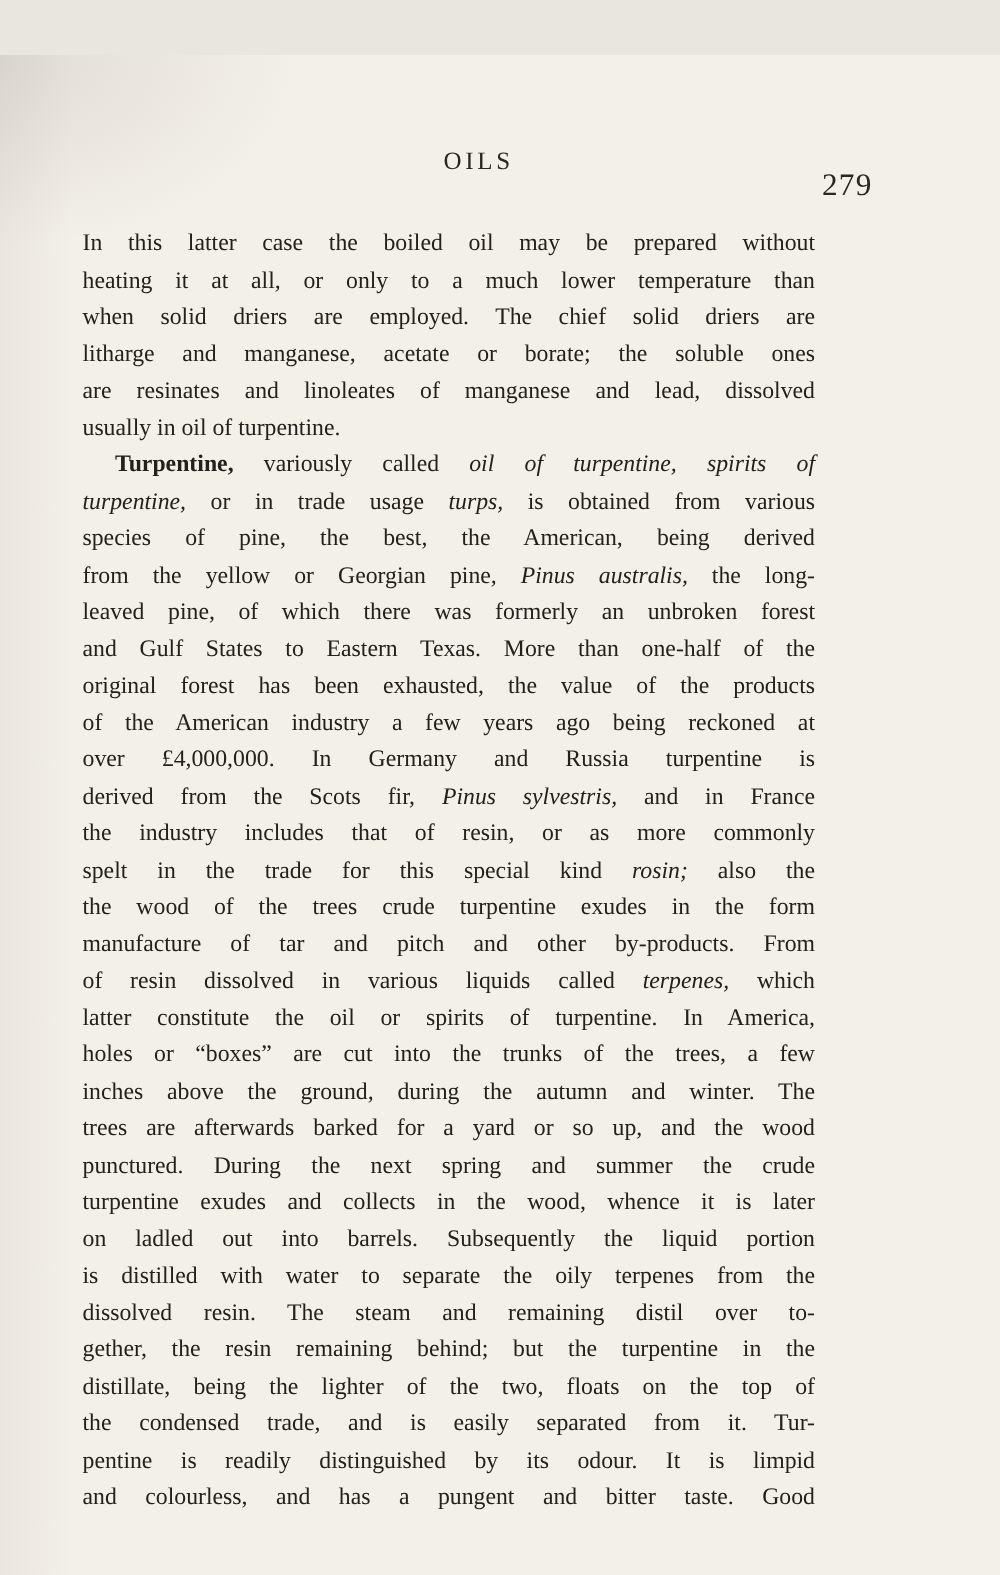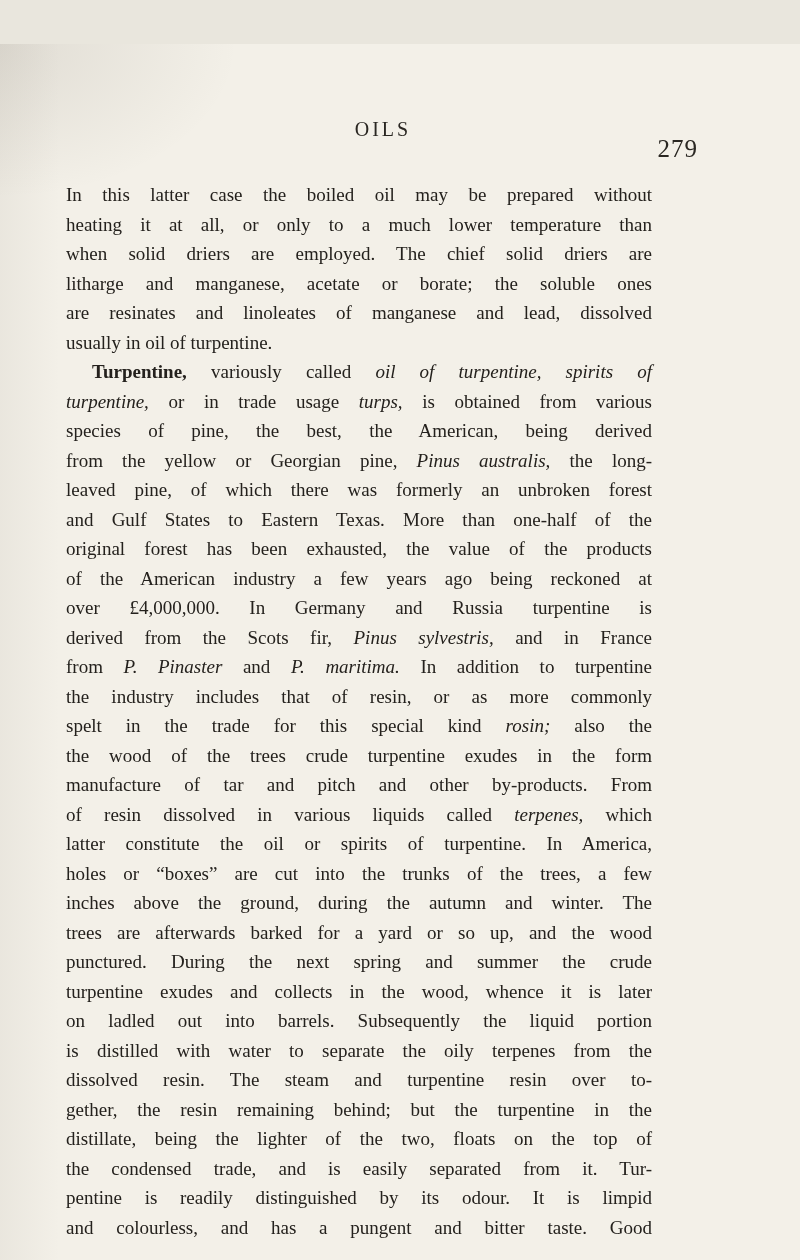--- a/index.html
+++ b/index.html
@@ -82,34 +82,33 @@
       <div class="line fill indent"><span class="bd">Turpentine,</span><span> variously called </span><span class="it">oil of turpentine, spirits of</span></div>
       <div class="line fill"><span class="it">turpentine,</span><span> or in trade usage </span><span class="it">turps,</span><span> is obtained from various</span></div>
       <div class="line fill"><span>species of pine, the best, the American, being derived</span></div>
       <div class="line fill"><span>from the yellow or Georgian pine, </span><span class="it">Pinus australis,</span><span> the long-</span></div>
       <div class="line fill"><span>leaved pine, of which there was formerly an unbroken forest</span></div>
       <div class="line fill"><span>and Gulf States to Eastern Texas. More than one-half of the</span></div>
       <div class="line fill"><span>original forest has been exhausted, the value of the products</span></div>
       <div class="line fill"><span>of the American industry a few years ago being reckoned at</span></div>
       <div class="line fill"><span>over £4,000,000. In Germany and Russia turpentine is</span></div>
       <div class="line fill"><span>derived from the Scots fir, </span><span class="it">Pinus sylvestris,</span><span> and in France</span></div>
-      <div class="line fill"><span>from </span><span class="it">P. Pinaster</span><span> and </span><span class="it">P. maritima.</span><span> In addition to turpentine</span></div>
       <div class="line fill"><span>the industry includes that of resin, or as more commonly</span></div>
       <div class="line fill"><span>spelt in the trade for this special kind </span><span class="it">rosin;</span><span> also the</span></div>
       <div class="line fill"><span>the wood of the trees crude turpentine exudes in the form</span></div>
       <div class="line fill"><span>manufacture of tar and pitch and other by-products. From</span></div>
       <div class="line fill"><span>of resin dissolved in various liquids called </span><span class="it">terpenes,</span><span> which</span></div>
       <div class="line fill"><span>latter constitute the oil or spirits of turpentine. In America,</span></div>
       <div class="line fill"><span>holes or “boxes” are cut into the trunks of the trees, a few</span></div>
       <div class="line fill"><span>inches above the ground, during the autumn and winter. The</span></div>
       <div class="line fill"><span>trees are afterwards barked for a yard or so up, and the wood</span></div>
       <div class="line fill"><span>punctured. During the next spring and summer the crude</span></div>
       <div class="line fill"><span>turpentine exudes and collects in the wood, whence it is later</span></div>
       <div class="line fill"><span>on ladled out into barrels. Subsequently the liquid portion</span></div>
       <div class="line fill"><span>is distilled with water to separate the oily terpenes from the</span></div>
-      <div class="line fill"><span>dissolved resin. The steam and turpentine resin over to-</span></div>
+      <div class="line fill"><span>dissolved resin. The steam and remaining distil over to-</span></div>
       <div class="line fill"><span>gether, the resin remaining behind; but the turpentine in the</span></div>
       <div class="line fill"><span>distillate, being the lighter of the two, floats on the top of</span></div>
       <div class="line fill"><span>the condensed trade, and is easily separated from it. Tur-</span></div>
       <div class="line fill"><span>pentine is readily distinguished by its odour. It is limpid</span></div>
       <div class="line fill"><span>and colourless, and has a pungent and bitter taste. Good</span></div>
     </div>
 </div>
 
 </body></html>

